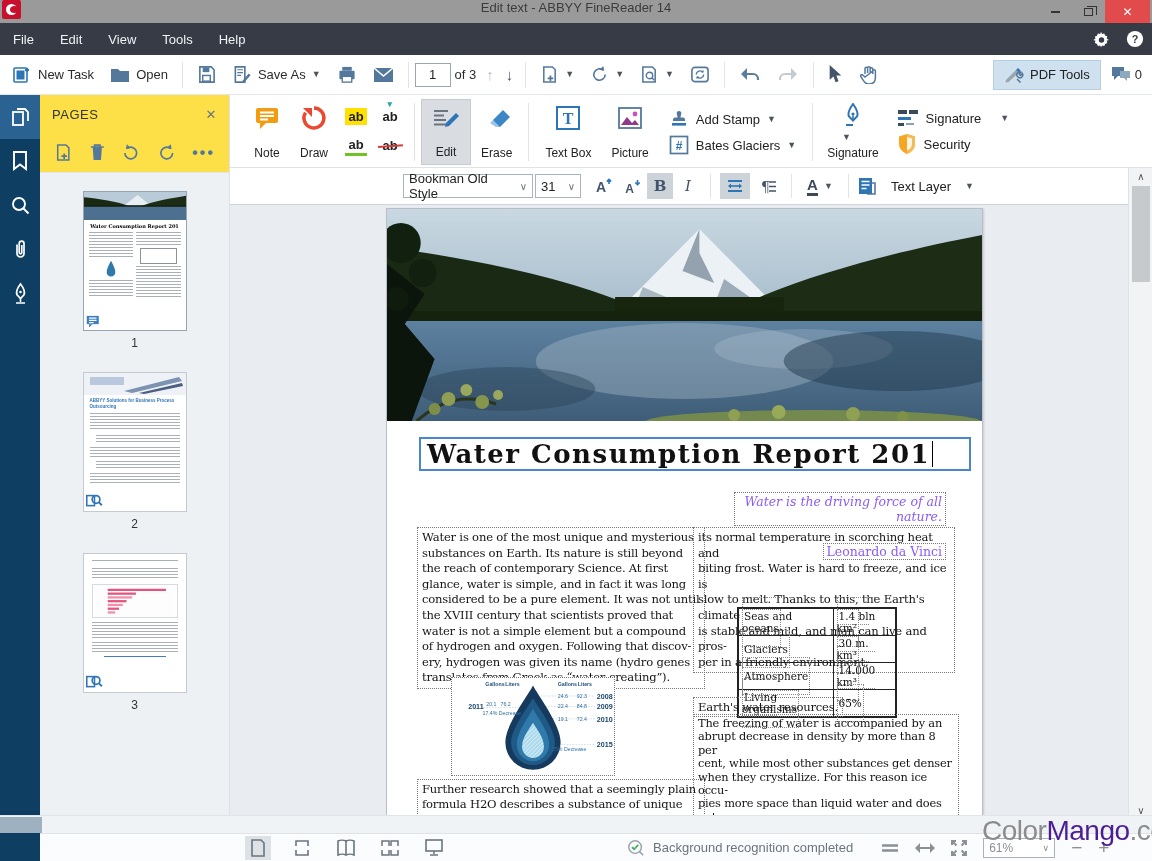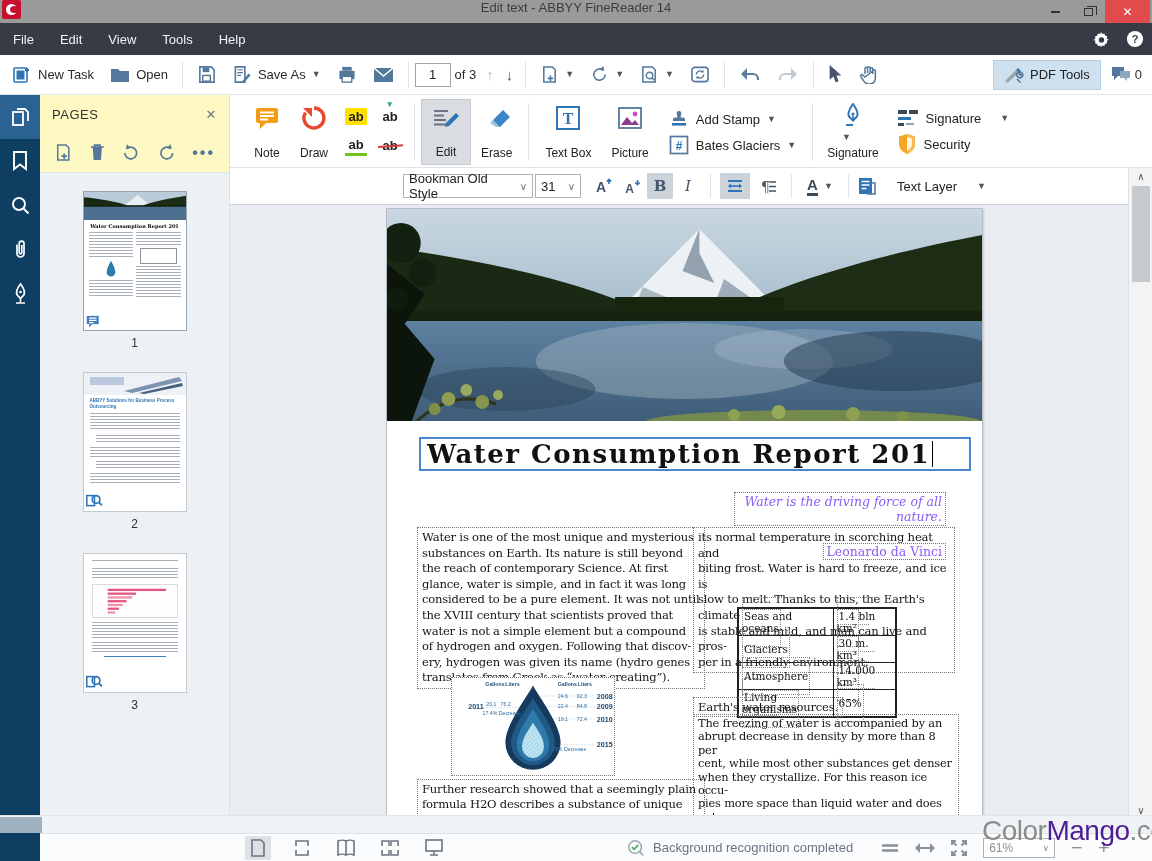--- a/index.html
+++ b/index.html
@@ -56,29 +56,29 @@
 
   
   .formatbar { position:absolute; left:230px; top:168px; width:922px; height:37px; background:#fff; border-bottom:1px solid #cdd3d8; display:flex; align-items:center; padding-left:173px; color:#44546a; }
   .select { height:24px; border:1px solid #a9b4bd; background:#fff; display:flex; align-items:center; justify-content:space-between; font-size:13px; color:#222; padding:0 5px; gap:6px; }
   .fmt-btn { width:26px; height:26px; display:flex; align-items:center; justify-content:center; margin:0 1px; font-size:15px; }
   .fmt-btn.selected { background:#ccd3d9; }
   .boldA { font-family:"DejaVu Serif", serif; font-weight:bold; color:#44546a; }
   .italI { font-family:"DejaVu Serif", serif; font-style:italic; color:#44546a; }
   .fontA { font-weight:bold; color:#3c4a58; border-bottom:3px solid #3c4a58; line-height:1; padding-bottom:1px; }
   .fmt-sep { width:1px; height:24px; background:#e0e3e7; margin:0 8px; }
-  .textlayer { display:flex; align-items:center; gap:20px; font-size:13px; color:#222;text-align:center; }
+  .textlayer { display:flex; align-items:center; gap:14px; font-size:13px; color:#222;text-align:center; }
 
   
   .rail { position:absolute; left:0; top:95px; width:40px; height:766px; background:#0e3f63; display:flex; flex-direction:column; align-items:center; }
   .rail-item { width:40px; height:44px; display:flex; align-items:center; justify-content:center; }
   .rail-item.selected { background:#2a6391; }
 
   
-  .pagespanel { position:absolute; left:40px; top:95px; width:190px; height:723px; background:#fef9c3; border-right:1px solid #dde2e6; display:flex; flex-direction:column; }
+  .pagespanel { position:absolute; left:40px; top:95px; width:190px; height:723px; background:#fde047; border-right:1px solid #dde2e6; display:flex; flex-direction:column; }
   .pp-head { height:38px; display:flex; align-items:center; padding:0 12px; font-size:13px; color:#333; letter-spacing:.5px; }
   .pp-close { margin-left:auto; color:#6b7480; font-size:13px; }
   .pp-tools { height:40px; display:flex; align-items:center; gap:16px; padding:0 14px; color:#54789b; border-bottom:1px solid #e2e6ea; }
   .pp-scroll { flex:1; background:#eef1f4; overflow:hidden; padding-top:18px; }
   .thumbwrap { display:flex; flex-direction:column; align-items:center; margin-bottom:22px; }
   .thumb { width:104px; background:#fff; border:1px solid #97a5b1; position:relative; overflow:hidden; }
   .thumb.t2, .thumb.t3 { border-color:#c3cad1; }
   .thumbnum { margin-top:5px; font-size:12px; color:#333; }
   .tline { background:repeating-linear-gradient(#a9b0b8 0 1px, transparent 1px 3px); }
   .cornericon { position:absolute; left:2px; bottom:2px; }

